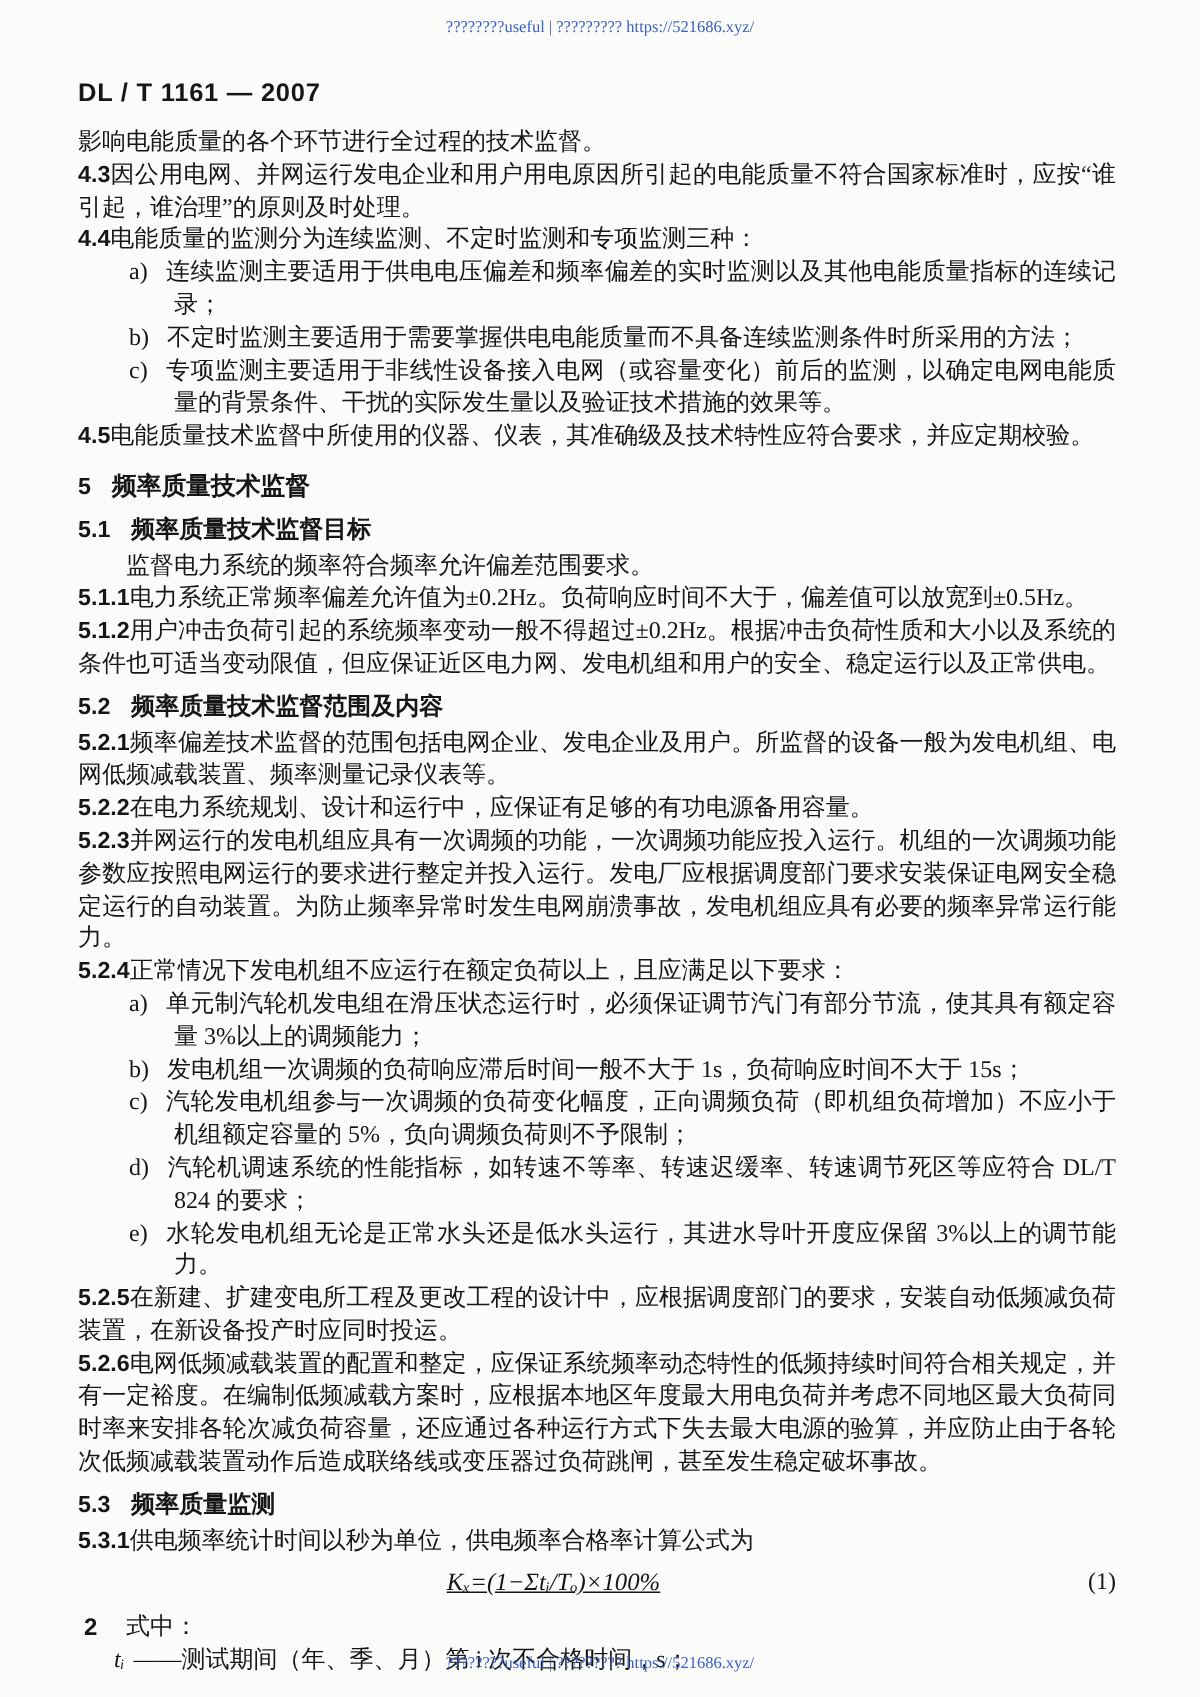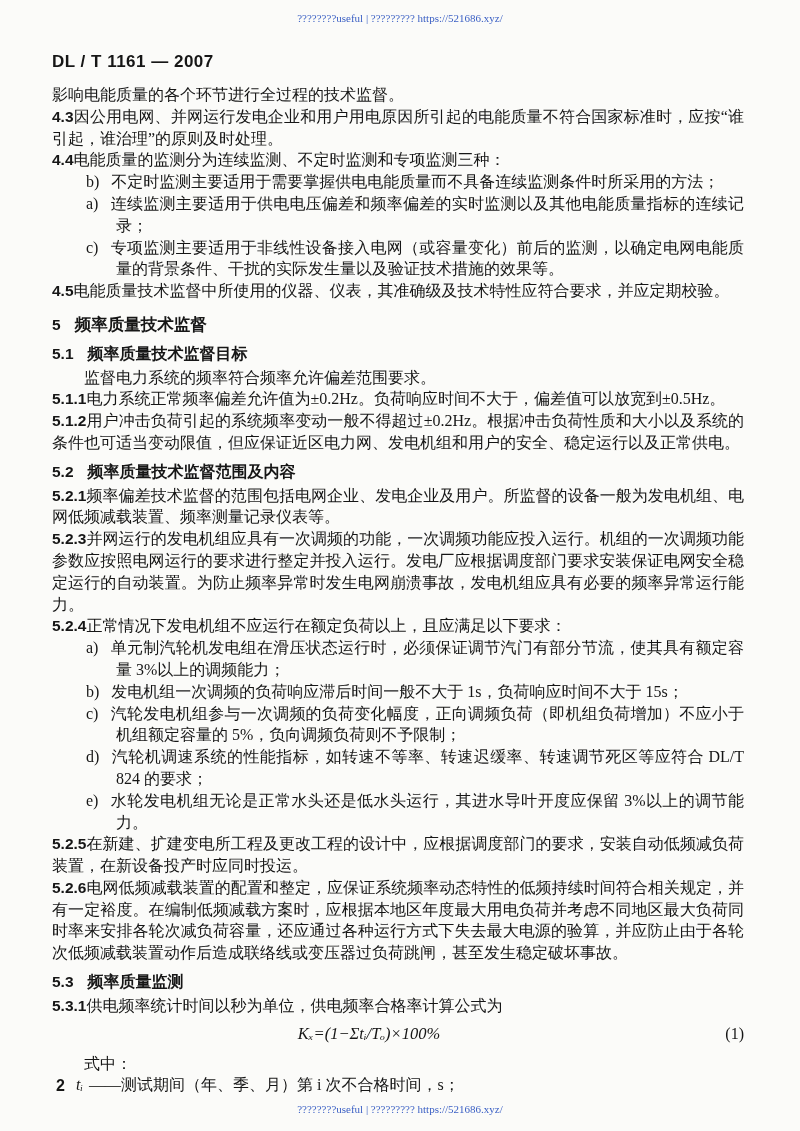--- a/index.html
+++ b/index.html
@@ -58,20 +58,21 @@
     margin: 7px 0 2px;
     text-align: left;
   }
   .h1 .num, .h2 .num { padding-right: 14px; }
   .indent2 { text-indent: 2em; }
   .formula-row { display: flex; align-items: center; margin: 7px 0 9px; }
   .formula {
     flex: 1; text-align: center;
     font-style: italic;
     font-size: 16.5px;
+    text-decoration: underline;
   }
   .eq-no { width: 58px; text-align: right; font-style: normal; font-size: 16px; }
   .term { margin-left: 24px; }
   .term-sym { font-style: italic; padding-right: 6px; }
   .page-number {
     position: absolute;
     left: 56px; bottom: 36px;
     font-family: "Liberation Sans", "DejaVu Sans", sans-serif;
     font-weight: bold;
     font-size: 16px;
@@ -84,42 +85,43 @@
 
 <div class="page">
   <div class="doc-number">DL / T 1161 — 2007</div>
 
   <div class="block"><span>影响电能质量的各个环节进行全过程的技术监督。</span></div>
 
   <div class="block"><span class="num">4.3</span><span>因公用电网、并网运行发电企业和用户用电原因所引起的电能质量不符合国家标准时，应按“谁引起，谁治理”的原则及时处理。</span></div>
 
   <div class="block"><span class="num">4.4</span><span>电能质量的监测分为连续监测、不定时监测和专项监测三种：</span></div>
 
+  <div class="block item"><span class="num">a)</span><span>连续监测主要适用于供电电压偏差和频率偏差的实时监测以及其他电能质量指标的连续记录；</span></div>
+
   <div class="block item"><span class="num">b)</span><span>不定时监测主要适用于需要掌握供电电能质量而不具备连续监测条件时所采用的方法；</span></div>
-
-  <div class="block item"><span class="num">a)</span><span>连续监测主要适用于供电电压偏差和频率偏差的实时监测以及其他电能质量指标的连续记录；</span></div>
 
   <div class="block item"><span class="num">c)</span><span>专项监测主要适用于非线性设备接入电网（或容量变化）前后的监测，以确定电网电能质量的背景条件、干扰的实际发生量以及验证技术措施的效果等。</span></div>
 
   <div class="block"><span class="num">4.5</span><span>电能质量技术监督中所使用的仪器、仪表，其准确级及技术特性应符合要求，并应定期校验。</span></div>
 
   <div class="block h1"><span class="num">5</span><span>频率质量技术监督</span></div>
 
   <div class="block h2"><span class="num">5.1</span><span>频率质量技术监督目标</span></div>
 
   <div class="block indent2"><span>监督电力系统的频率符合频率允许偏差范围要求。</span></div>
 
   <div class="block"><span class="num">5.1.1</span><span>电力系统正常频率偏差允许值为±0.2Hz。负荷响应时间不大于，偏差值可以放宽到±0.5Hz。</span></div>
 
   <div class="block"><span class="num">5.1.2</span><span>用户冲击负荷引起的系统频率变动一般不得超过±0.2Hz。根据冲击负荷性质和大小以及系统的条件也可适当变动限值，但应保证近区电力网、发电机组和用户的安全、稳定运行以及正常供电。</span></div>
 
   <div class="block h2"><span class="num">5.2</span><span>频率质量技术监督范围及内容</span></div>
 
   <div class="block"><span class="num">5.2.1</span><span>频率偏差技术监督的范围包括电网企业、发电企业及用户。所监督的设备一般为发电机组、电网低频减载装置、频率测量记录仪表等。</span></div>
 
+  <div class="block"><span class="num">5.2.2</span><span>在电力系统规划、设计和运行中，应保证有足够的有功电源备用容量。</span></div>
 
   <div class="block"><span class="num">5.2.3</span><span>并网运行的发电机组应具有一次调频的功能，一次调频功能应投入运行。机组的一次调频功能参数应按照电网运行的要求进行整定并投入运行。发电厂应根据调度部门要求安装保证电网安全稳定运行的自动装置。为防止频率异常时发生电网崩溃事故，发电机组应具有必要的频率异常运行能力。</span></div>
 
   <div class="block"><span class="num">5.2.4</span><span>正常情况下发电机组不应运行在额定负荷以上，且应满足以下要求：</span></div>
 
   <div class="block item"><span class="num">a)</span><span>单元制汽轮机发电组在滑压状态运行时，必须保证调节汽门有部分节流，使其具有额定容量 3%以上的调频能力；</span></div>
 
   <div class="block item"><span class="num">b)</span><span>发电机组一次调频的负荷响应滞后时间一般不大于 1s，负荷响应时间不大于 15s；</span></div>
 
   <div class="block item"><span class="num">c)</span><span>汽轮发电机组参与一次调频的负荷变化幅度，正向调频负荷（即机组负荷增加）不应小于机组额定容量的 5%，负向调频负荷则不予限制；</span></div>

